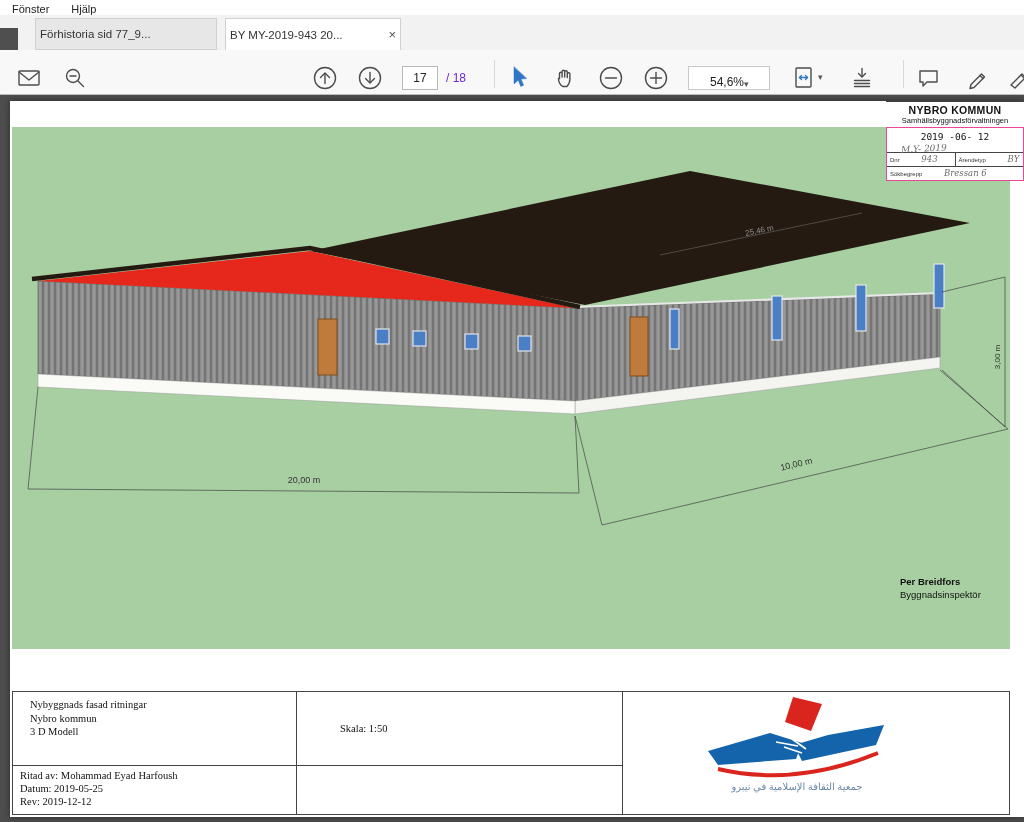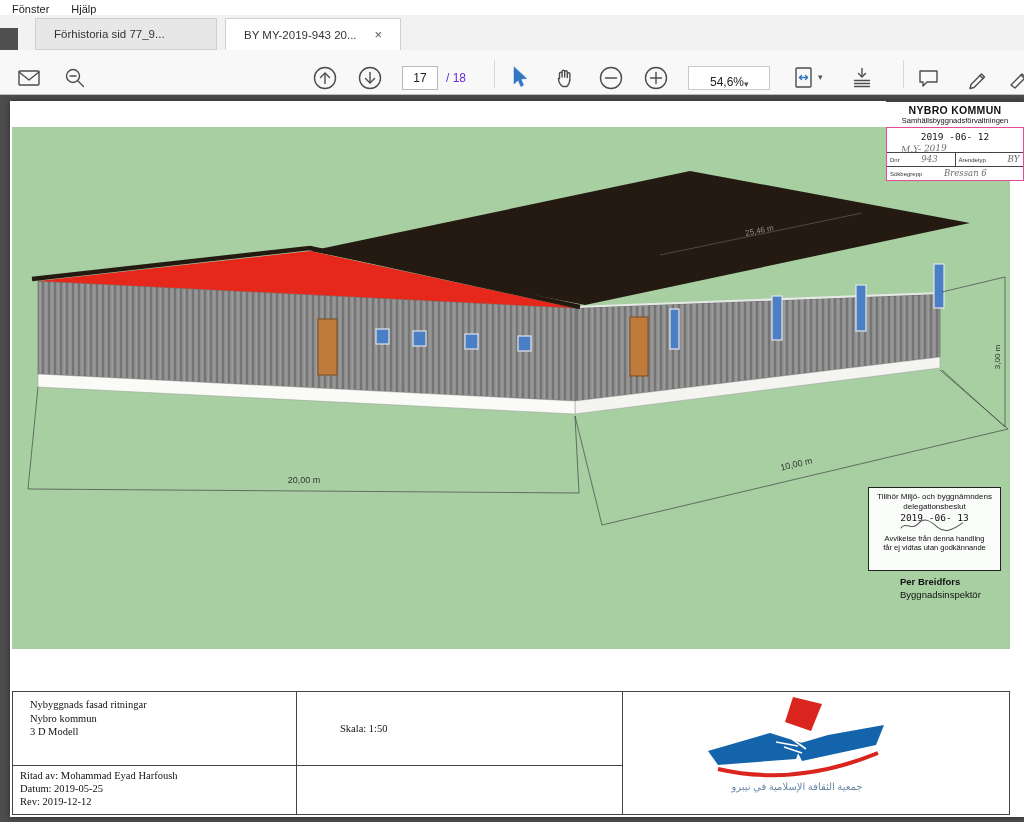--- a/index.html
+++ b/index.html
@@ -8,21 +8,21 @@
 
   
   .menubar { position:absolute; left:0; top:0; width:1024px; height:15px; background:#fff;
     display:flex; align-items:flex-end; gap:22px; padding-left:12px; font-size:11px; color:#222; }
   .menu-item { cursor:default; }
 
   
   .tabbar { position:absolute; left:0; top:15px; width:1024px; height:35px; background:#f2f2f2; }
   .corner-block { position:absolute; left:0; top:13px; width:18px; height:22px; background:#4f4f4f; }
   .tab { position:absolute; top:3px; height:32px; display:flex; align-items:center;
-    padding:0 18px; font-size:11.5px; color:#333; white-space:nowrap; }
+    padding:0 4px; font-size:11.5px; color:#333; white-space:nowrap; }
   .tab.inactive { left:35px; width:182px; background:#e7e7e7; border:1px solid #cfcfcf; }
   .tab.active { left:225px; width:176px; background:#fff; border:1px solid #cfcfcf; border-bottom:none;gap:8px; }
   .tab-label { overflow:hidden; text-overflow:ellipsis; flex:1; }
   .tab-close { margin-left:8px; color:#555; font-size:13px; line-height:13px; cursor:default; }
 
   
   .toolbar { position:absolute; left:0; top:50px; width:1024px; height:45px; background:#f8f8f8;
     border-bottom:1px solid #bdbdbd; }
   .ticon { position:absolute; top:15px; width:26px; height:26px; display:flex;
     align-items:center; justify-content:center; }
@@ -274,30 +274,20 @@
             <span class="hand stamp-val">BY</span>
           </div>
         </div>
         <div class="stamp-row-full">
           <span>Sökbegrepp</span>
           <span class="hand stamp-val">Bressan 6</span>
         </div>
       </div>
     </div>
 
-    <div class="stamp-deleg">
-      <div>Tillhör Miljö- och byggnämndens</div>
-      <div>delegationsbeslut</div>
-      <div class="deleg-date">2019 -06- 13</div>
-      <svg class="deleg-sig" width="80" height="14" viewBox="0 0 80 14">
-        <path d="M3,10 C9,2 15,13 22,5 S36,3 43,9 S58,13 70,4" stroke="#2b2b2b" stroke-width="1.1" fill="none" opacity="0.8"></path>
-      </svg>
-      <div class="deleg-small">Avvikelse från denna handling</div>
-      <div class="deleg-small">får ej vidtas utan godkännande</div>
-    </div>
 
     <div class="inspector">
       <div class="name">Per Breidfors</div>
       <div>Byggnadsinspektör</div>
     </div>
 
     <div class="titleblock">
       <div class="tb-line" style="left:0;top:0;width:998px;height:1px"></div>
       <div class="tb-line" style="left:0;top:123px;width:998px;height:1px"></div>
       <div class="tb-line" style="left:0;top:0;width:1px;height:124px"></div>

